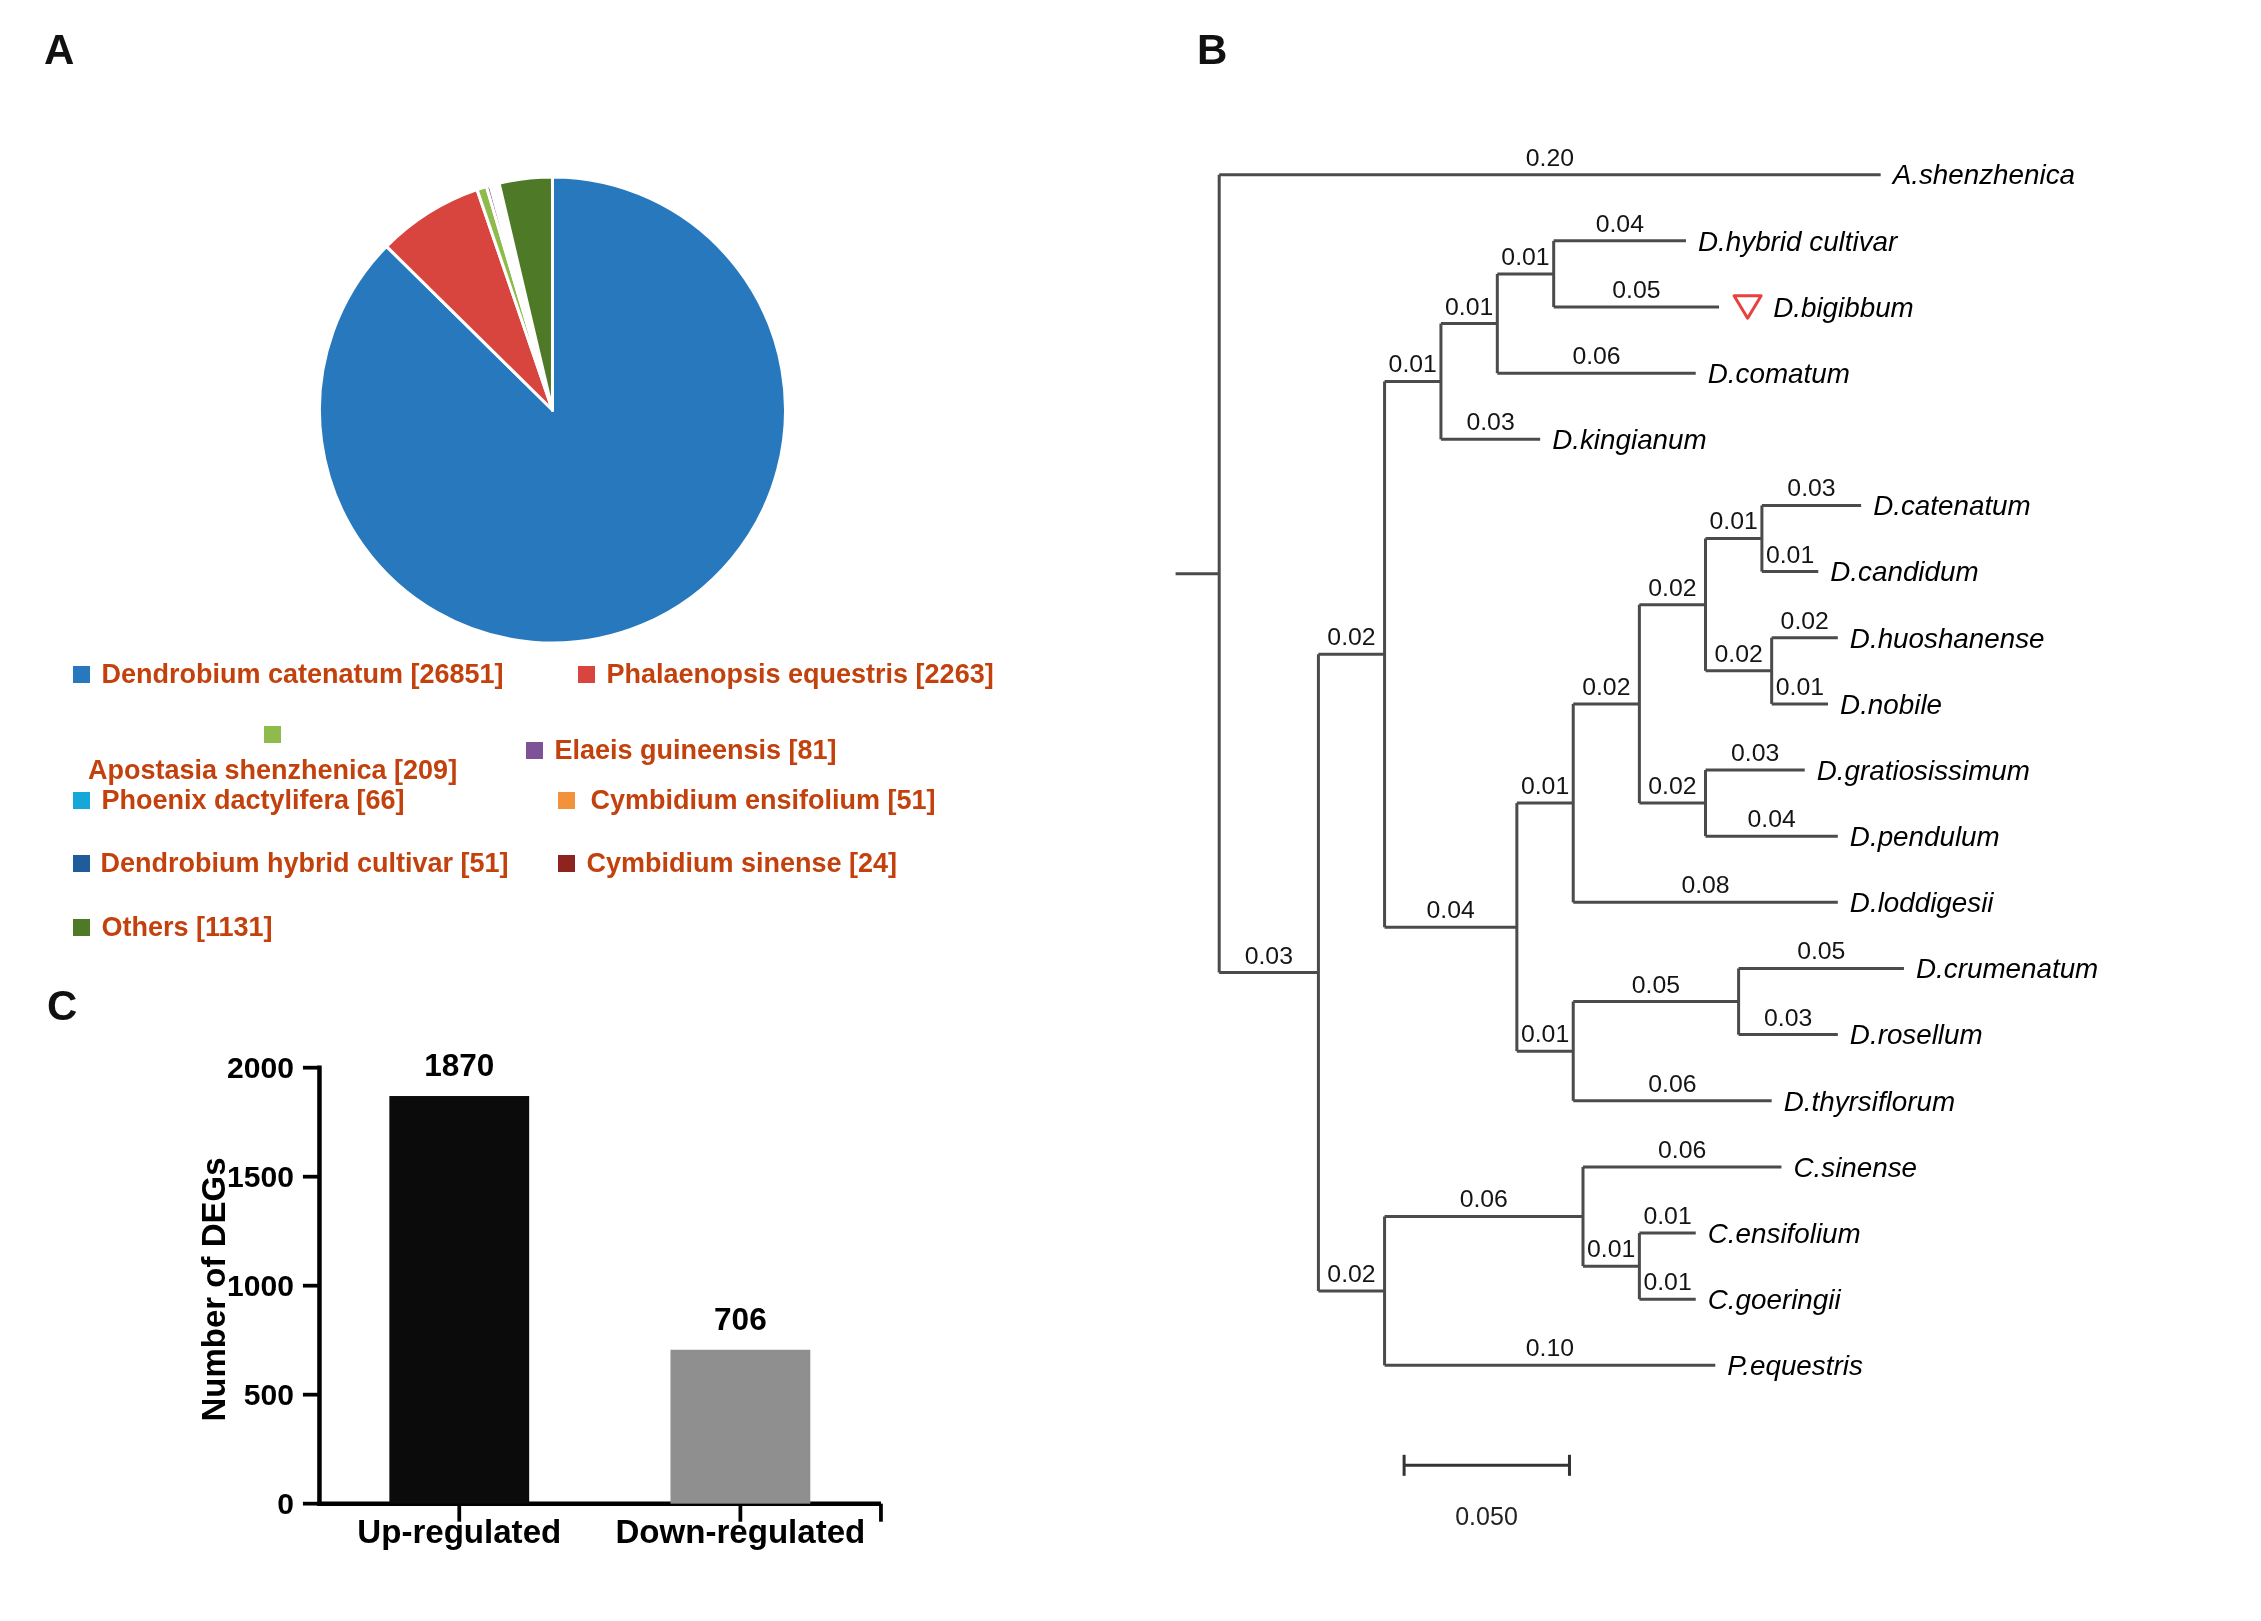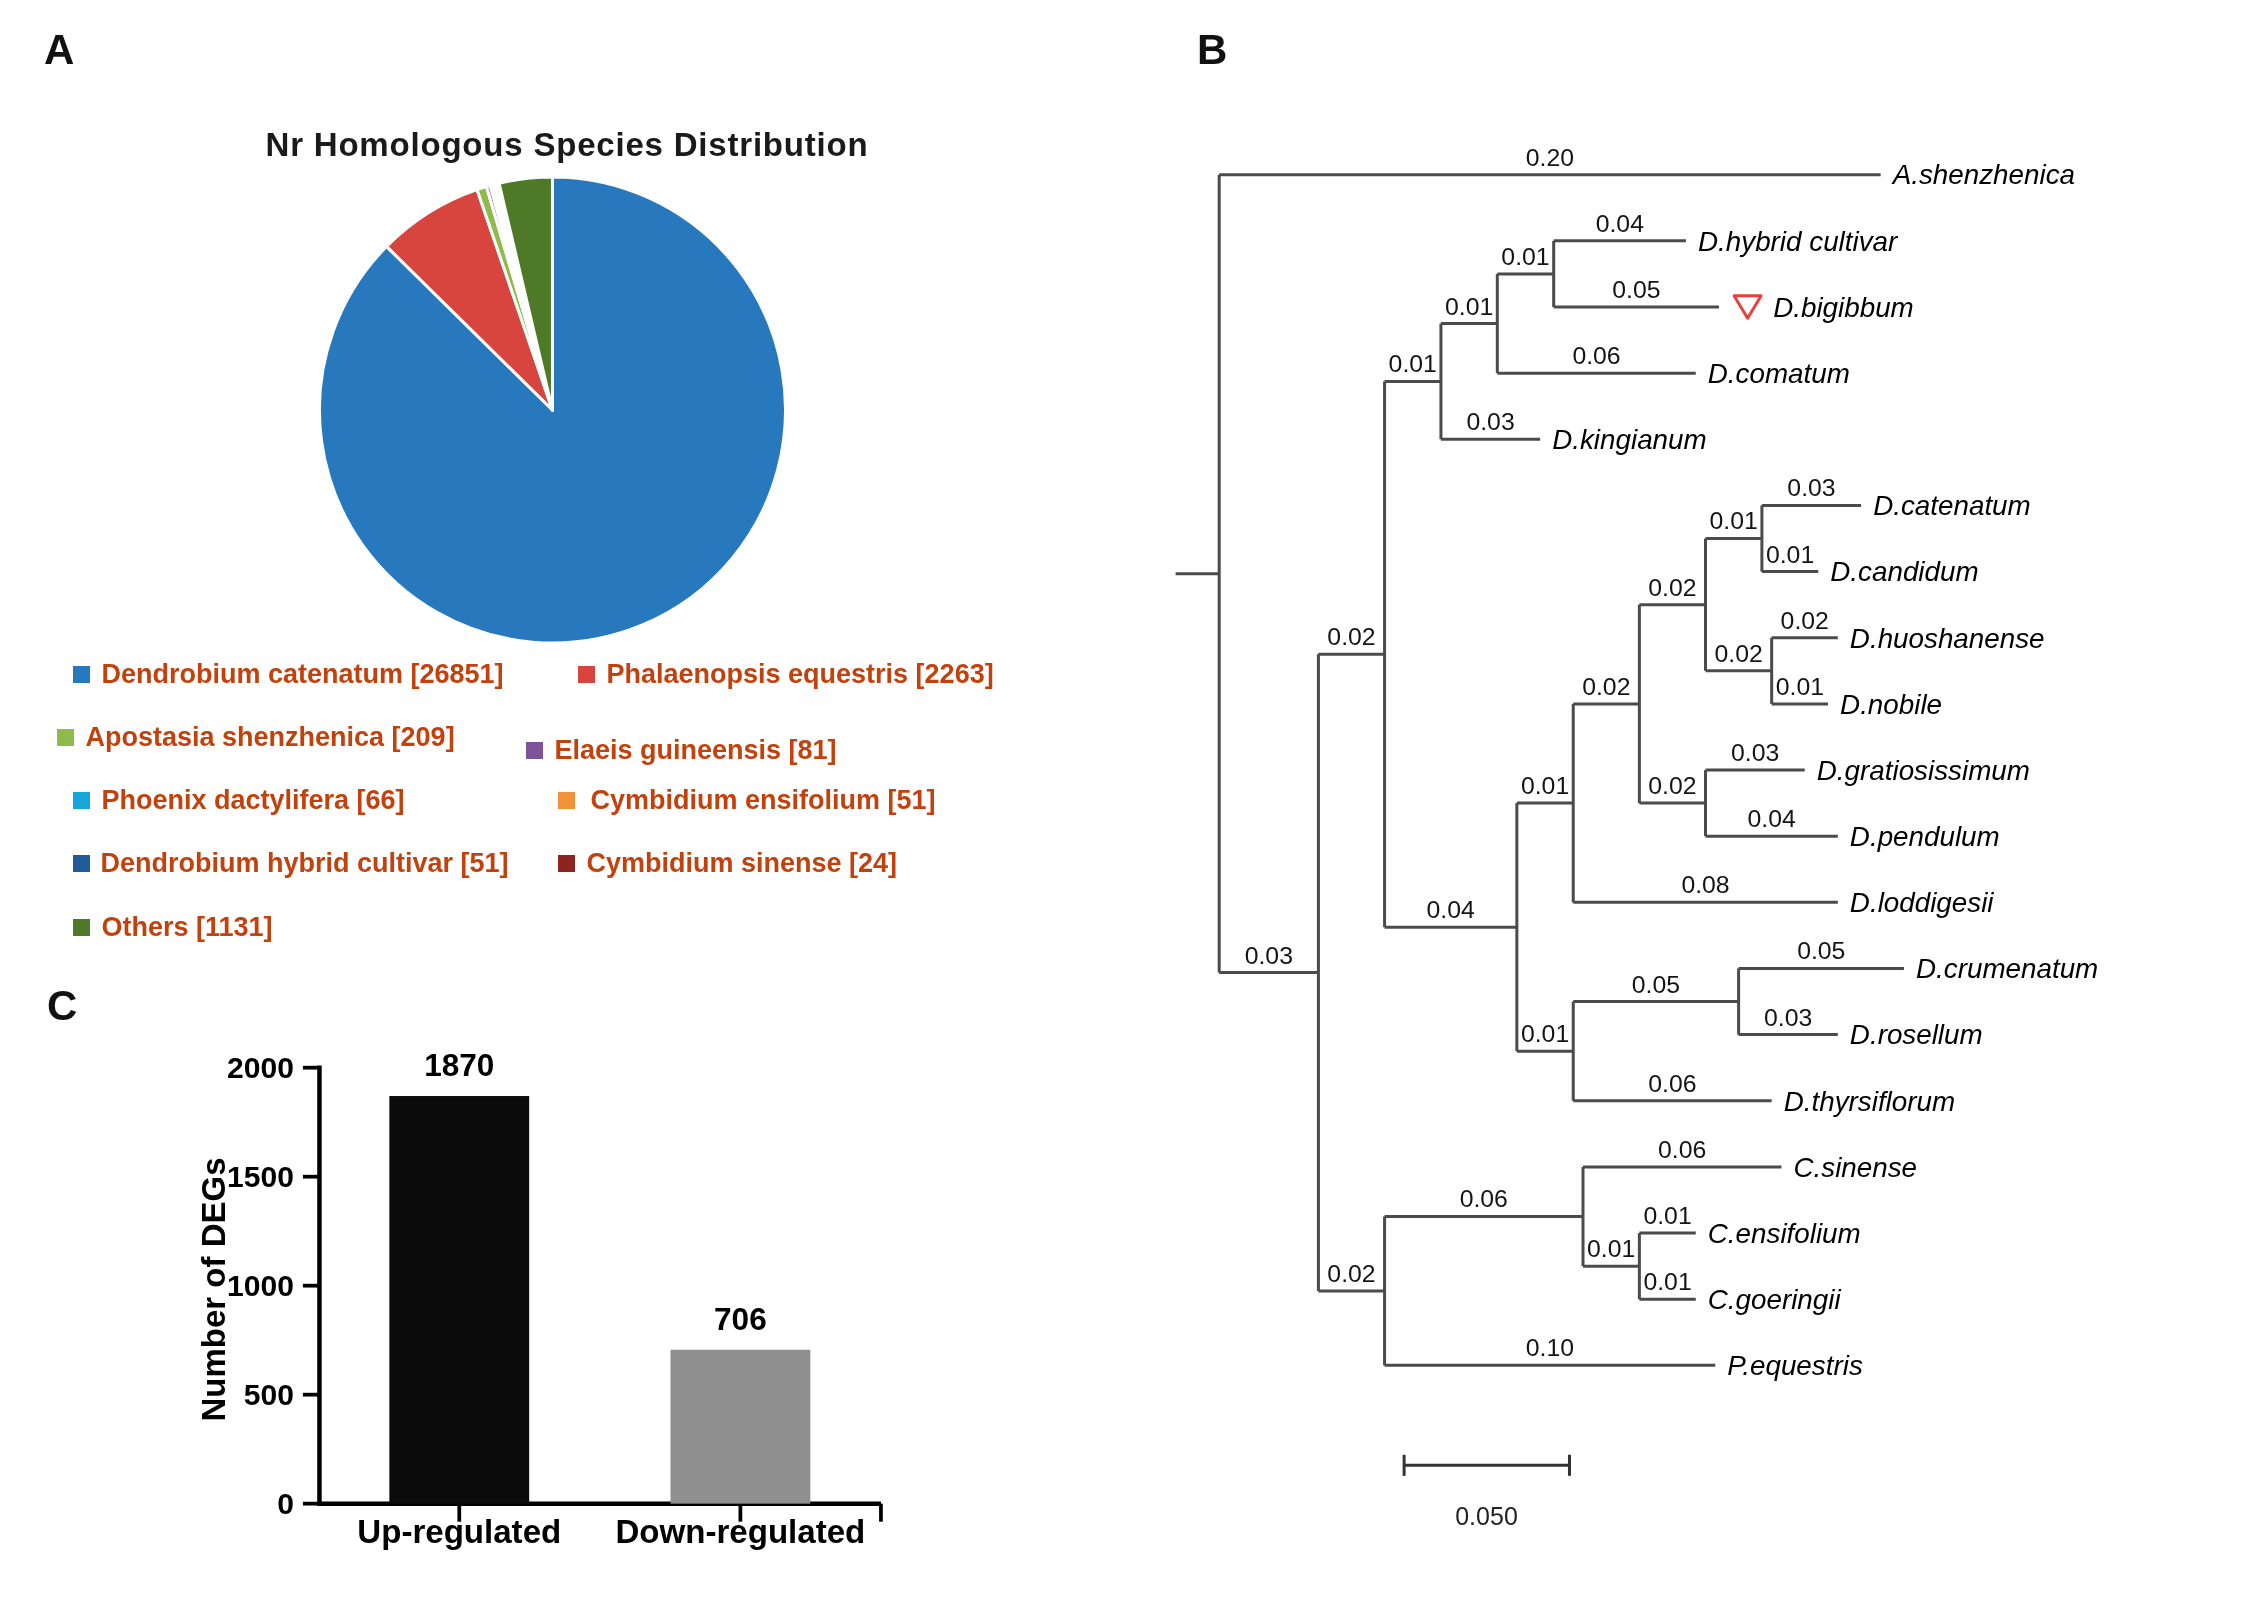--- a/index.html
+++ b/index.html
@@ -25,21 +25,20 @@
   .lg-txt{font-size:27px;font-weight:700;color:#c2410c;white-space:nowrap;}
 </style>
 </head>
 <body>
 
 <div class="page">
   <div class="panel-letter" style="left:44px;top:25.6px">A</div>
   <div class="panel-letter" style="left:1197px;top:25.6px">B</div>
   <div class="panel-letter" style="left:47px;top:982px">C</div>
 
-  <div class="pie-title">Nr Homologous Species Distribution</div>
   <div class="ylabel">Number of DEGs</div>
   <div class="scale-label">0.050</div>
 
   <svg id="fig" width="2261" height="1622" viewBox="0 0 3008 2157">
     <g id="pie-g">
         <path d="M 735 545 L 735.00 235.00 A 310 310 0 1 1 514.23 327.38 Z" fill="#2878BE" stroke="#ffffff" stroke-width="4" stroke-linejoin="round"></path>
         <path d="M 735 545 L 514.23 327.38 A 310 310 0 0 1 634.60 251.71 Z" fill="#D8453E" stroke="#ffffff" stroke-width="4" stroke-linejoin="round"></path>
         <path d="M 735 545 L 634.60 251.71 A 310 310 0 0 1 647.22 247.69 Z" fill="#8FBB4C" stroke="#ffffff" stroke-width="4" stroke-linejoin="round"></path>
         <path d="M 735 545 L 647.22 247.69 A 310 310 0 0 1 652.15 246.28 Z" fill="#7D5296" stroke="#ffffff" stroke-width="4" stroke-linejoin="round"></path>
         <path d="M 735 545 L 652.15 246.28 A 310 310 0 0 1 656.19 245.18 Z" fill="#14A7D8" stroke="#ffffff" stroke-width="4" stroke-linejoin="round"></path>
@@ -189,21 +188,21 @@
         <line x1="1868" y1="1935" x2="1868" y2="1963" stroke="#333" stroke-width="4"></line>
         <line x1="2088" y1="1935" x2="2088" y2="1963" stroke="#333" stroke-width="4"></line>
       </g>
   </svg>
 
   <div id="legend">
       <div class="lg-item" style="left: 73px; top: 663px;">
         <span class="lg-sq" style="background: rgb(40, 120, 190);"></span>
         <span class="lg-txt">Dendrobium catenatum [26851]</span>
       </div>
-      <div class="lg-item" style="left: 57px; top: 726px;">
+      <div class="lg-item" style="left: 88px; top: 726px; flex-direction: column;">
         <span class="lg-sq" style="background: rgb(143, 187, 76);"></span>
         <span class="lg-txt">Apostasia shenzhenica [209]</span>
       </div>
       <div class="lg-item" style="left: 73px; top: 789px;">
         <span class="lg-sq" style="background: rgb(20, 167, 216);"></span>
         <span class="lg-txt">Phoenix dactylifera [66]</span>
       </div>
       <div class="lg-item" style="left: 73px; top: 852px; gap: 11px;">
         <span class="lg-sq" style="background: rgb(31, 92, 153);"></span>
         <span class="lg-txt">Dendrobium hybrid cultivar [51]</span>

